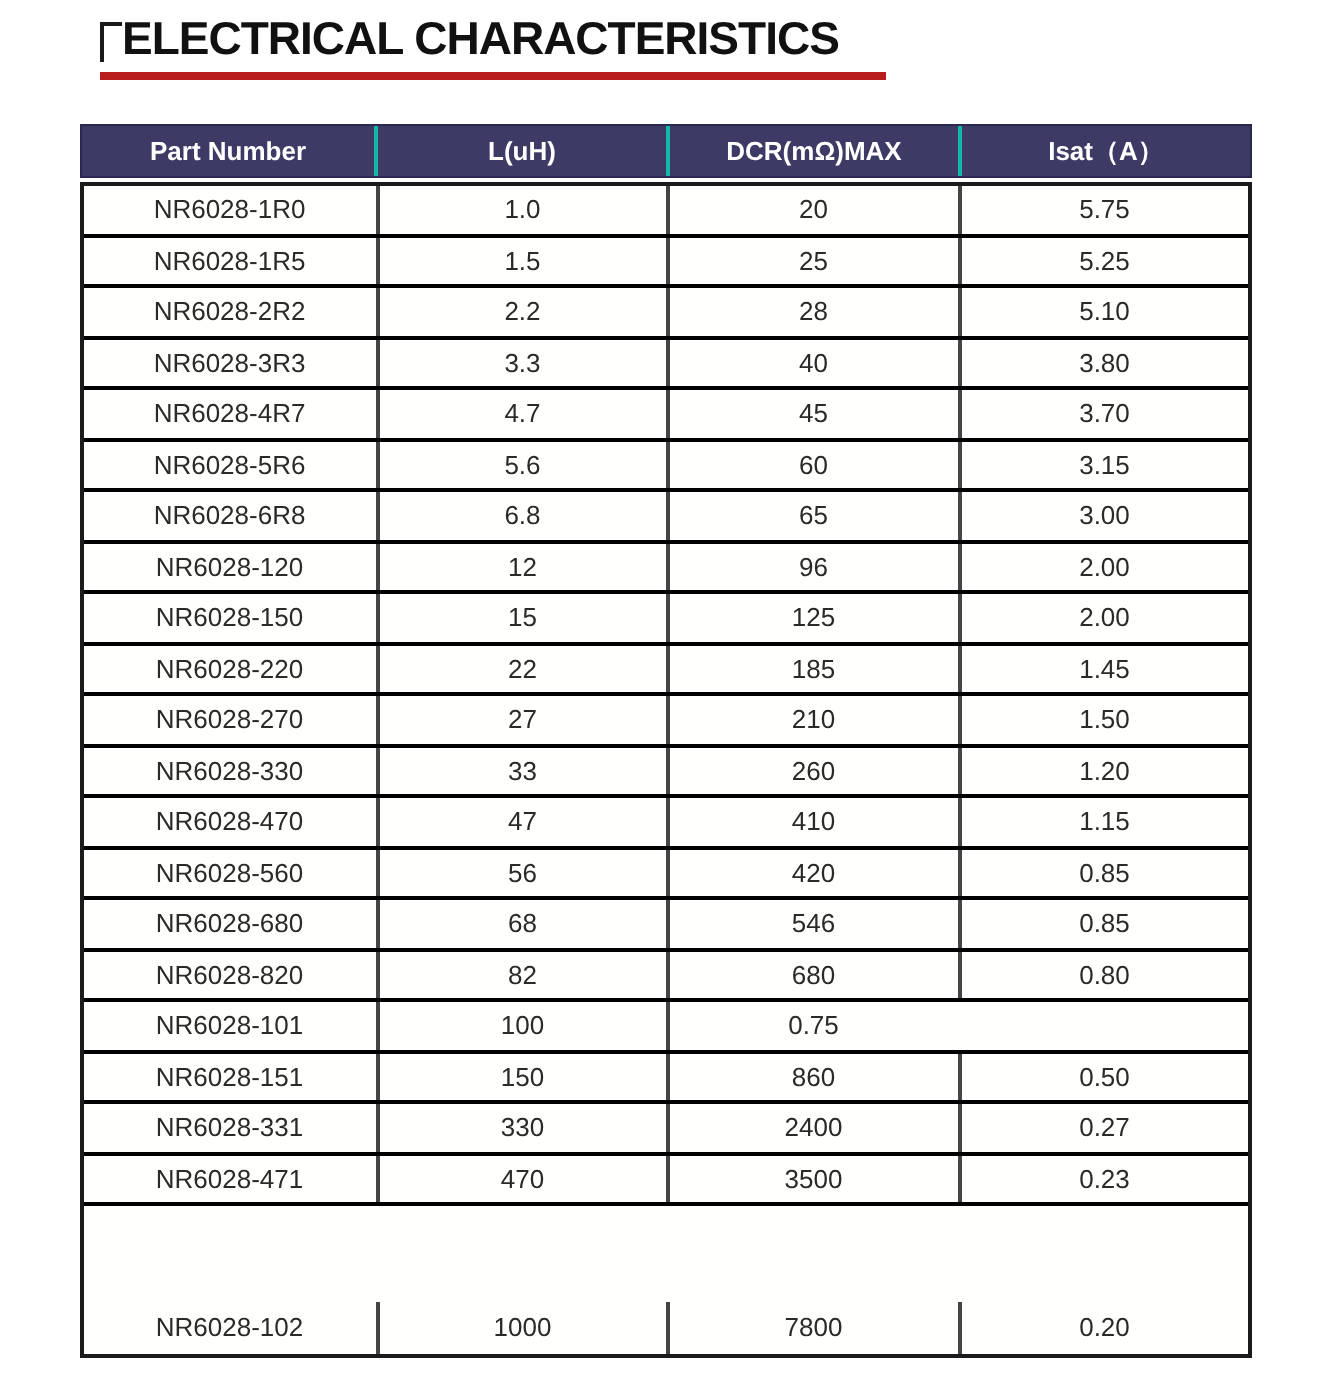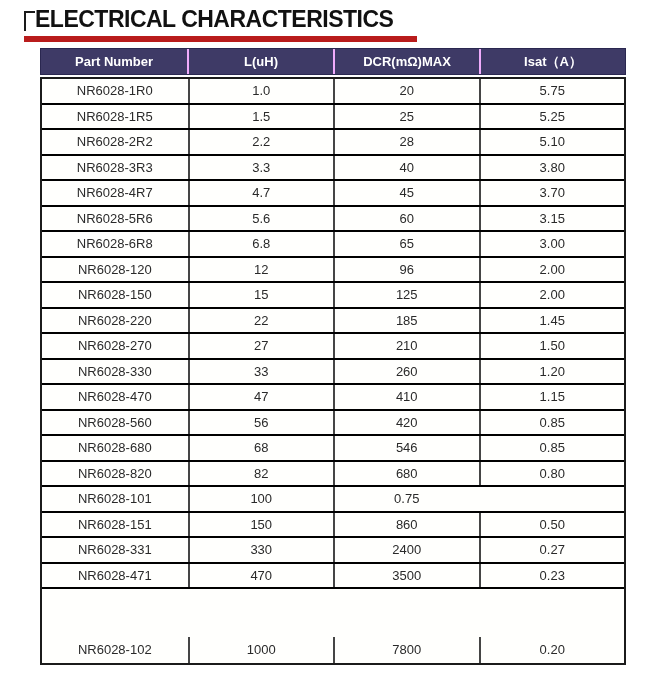--- a/index.html
+++ b/index.html
@@ -7,47 +7,47 @@
   body {
     width:666px; height:698px;
     font-family:"Liberation Sans", sans-serif;
     position:relative;
     color:#222;
   }
   .page { position:relative; width:666px; height:698px; background:#fff; }
 
   
   .title-block {
-    position:absolute; left:24px; top:6px; width:393px;
+    position:absolute; left:50px; top:6px; width:393px;
     display:flex; align-items:flex-start;
-    border-bottom:6px solid #b91c1c;
+    border-bottom:4px solid #b91c1c;
     padding-bottom:3px;
   }
   .bracket {
     display:inline-block; width:11px; height:20px;
     border-left:2px solid #1a1a1a; border-top:2px solid #1a1a1a;
     margin-top:5px; flex:0 0 11px;
   }
   h1.title {
     font-size:23px; font-weight:bold; color:#111;
     letter-spacing:-0.5px; line-height:27px; white-space:nowrap;
   }
 
   
-  .table-wrap { position:absolute; left:40px; top:48px; width:586px; }
+  .table-wrap { position:absolute; left:40px; top:62px; width:586px; }
 
   .thead {
     display:flex; height:27px;
     background:#3e3a66;
     border:1px solid #2a2750;
   }
   .th {
     flex:0 0 25%; display:flex; align-items:center; justify-content:center;
     color:#ffffff; font-weight:bold; font-size:13px;
-    border-left:2px solid #f0abfc;
+    border-left:2px solid #14b8a6;
   }
   .th:first-child { border-left:none; }
 
   .tbody {
     margin-top:2px;
     border:2px solid #1b1b1b;
     background:#fffffd;
   }
   .trow {
     display:flex; height:25.5px;

